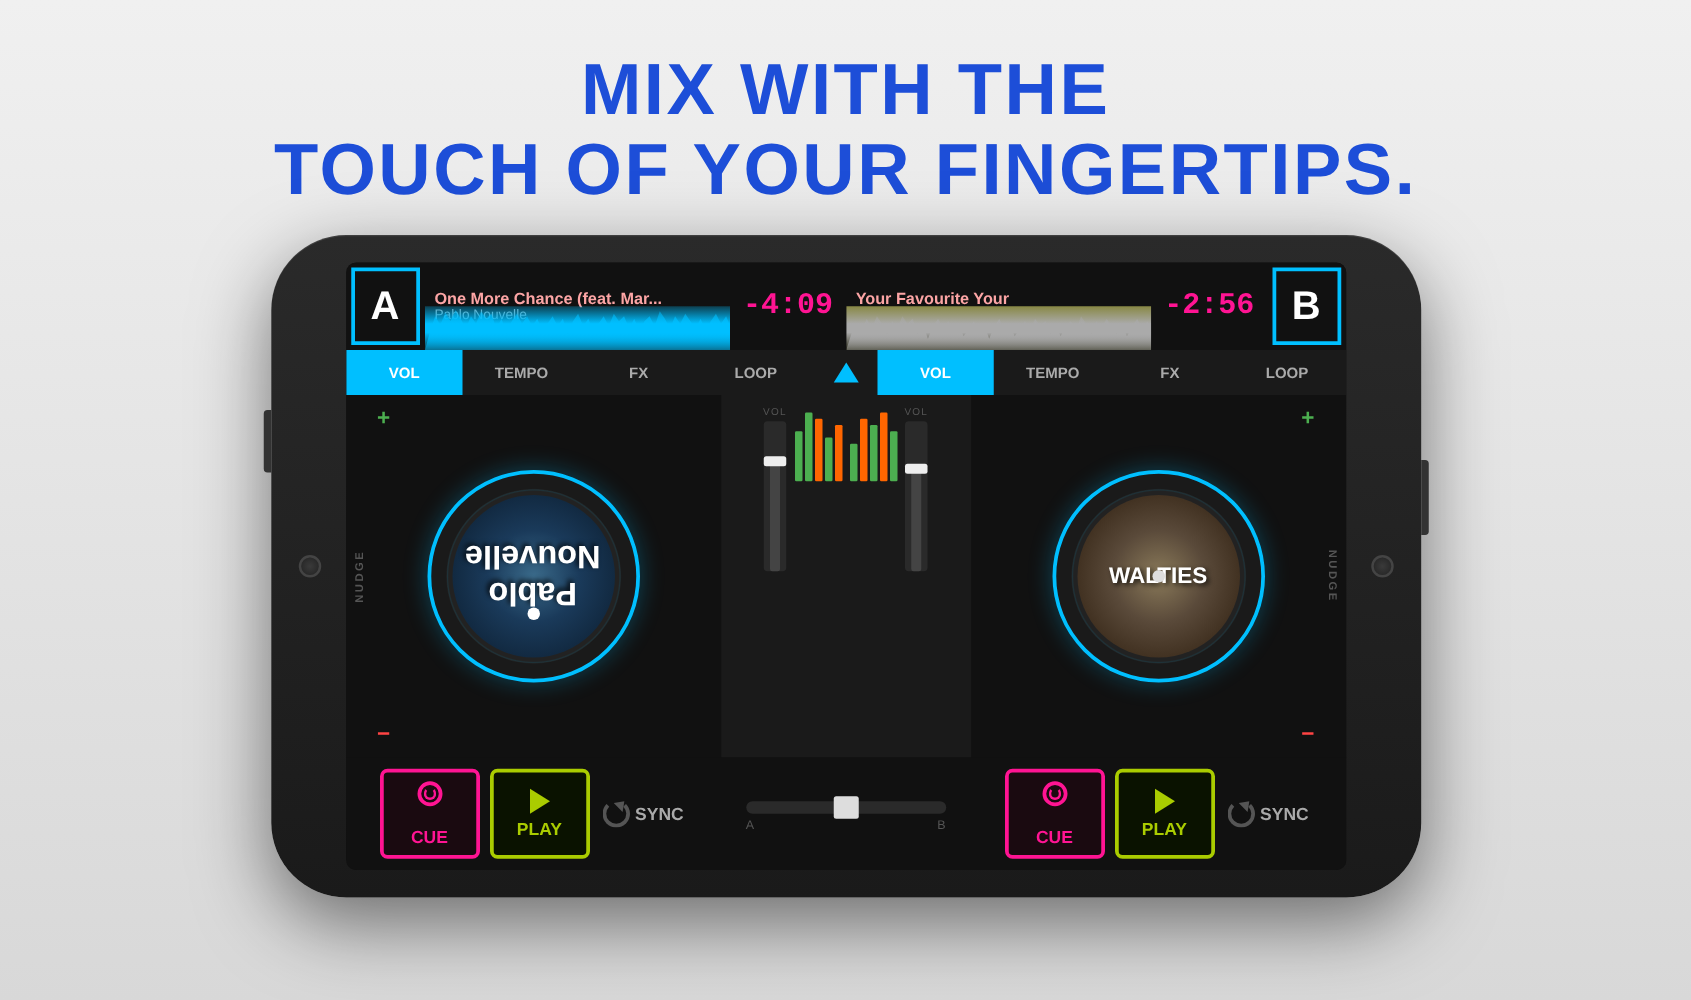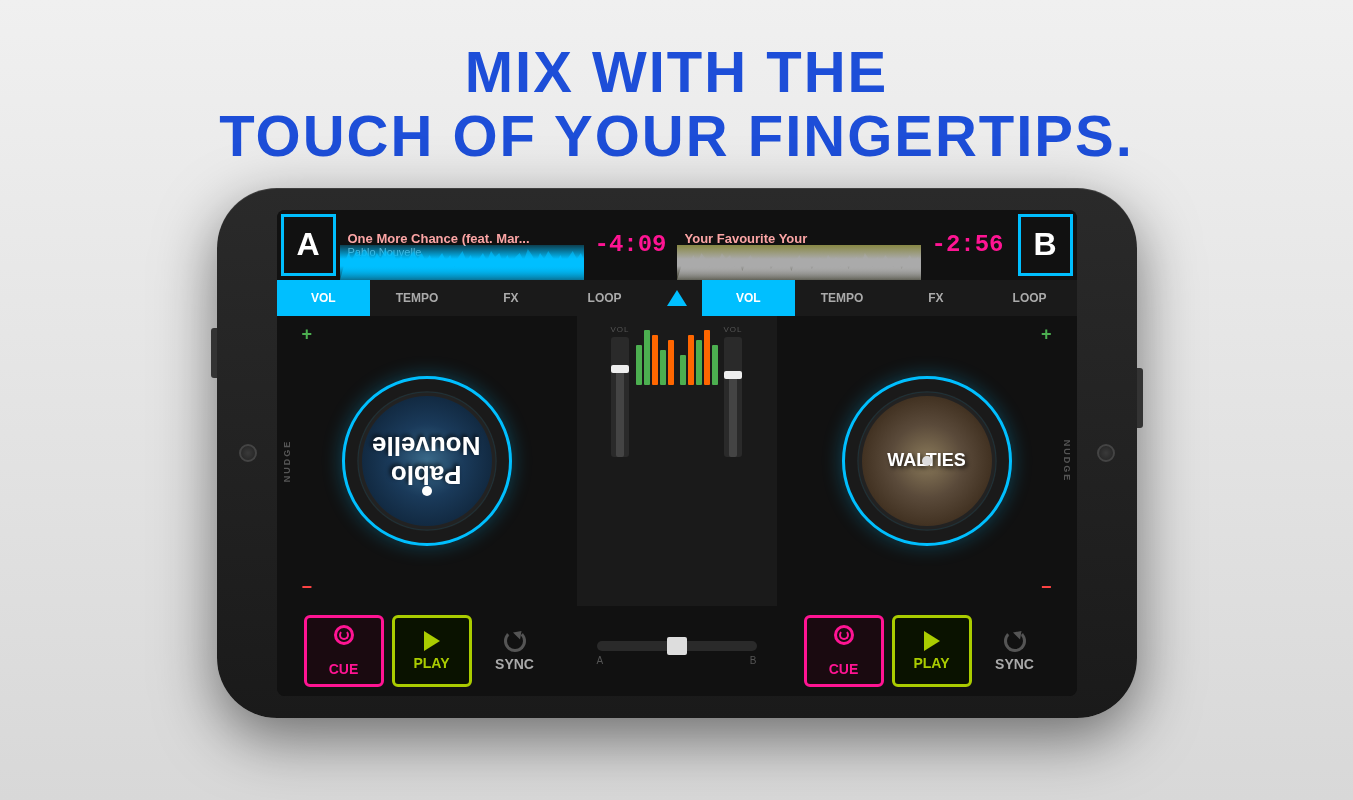--- a/index.html
+++ b/index.html
@@ -429,21 +429,21 @@
       align-items: center;
       justify-content: center;
       cursor: pointer;
       gap: 4px;
     }
     .btn-sync {
       width: 70px;
       height: 72px;
       background: transparent;
       display: flex;
-      flex-direction: column;
+      flex-direction: row;
       align-items: center;
       justify-content: center;
       cursor: pointer;
       gap: 4px;
     }
     .btn-label {
       font-size: 14px;
       font-weight: 900;
       font-family: Arial, sans-serif;
     }

